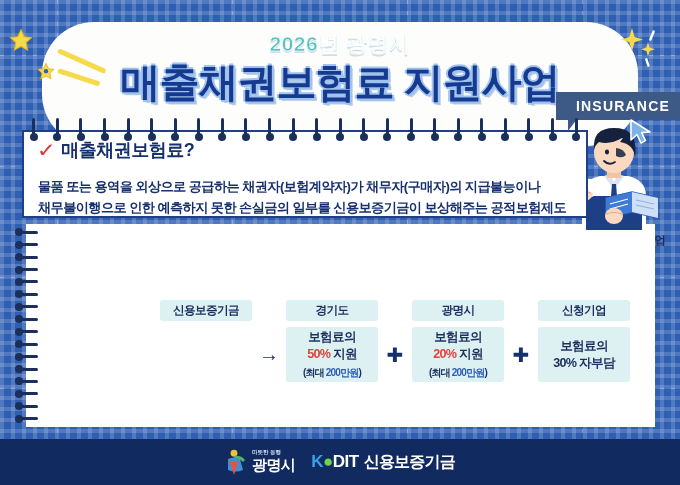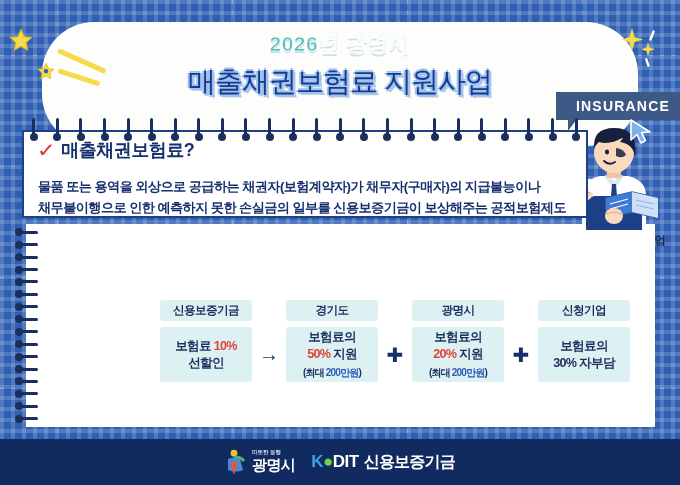--- a/index.html
+++ b/index.html
@@ -59,23 +59,23 @@
     font-weight: 900;
     letter-spacing: 0.5px;
     color: #57c3bd;
     -webkit-text-stroke: 0.6px #ffffff;
     text-shadow: 0 1.5px 0 rgba(40,110,170,0.22);
   }
   .title-main {
     position: absolute;
     left: 0; right: 0; top: 30px;
     text-align: center;
-    font-size: 28px;
+    font-size: 40px;
     line-height: 60px;
-    font-weight: 400;
+    font-weight: 700;
     letter-spacing: -1px;
     color: #153a8f;
     -webkit-text-stroke: 1.5px #ffffff;
     paint-order: stroke fill;
     text-shadow:
        2px 0 0 #9fc3ee, -2px 0 0 #9fc3ee,
        0 2px 0 #9fc3ee, 0 -2px 0 #9fc3ee,
        2px 2px 0 #9fc3ee, 3px 3px 0 rgba(30,70,150,.25);
   }
 
@@ -492,24 +492,20 @@
   </div>
 
   <div class="row" style="left:48px; top:299px;">
     <div class="pill">지원내용</div>
   </div>
 
   <div class="flow">
 
     <div class="flow-col">
       <div class="flow-head">신용보증기금</div>
-      <div class="flow-box">
-        <div><span>보험료 </span><span class="red">10%</span></div>
-        <div>선할인</div>
-      </div>
     </div>
 
     <div class="connector">→</div>
 
     <div class="flow-col">
       <div class="flow-head">경기도</div>
       <div class="flow-box">
         <div>보험료의</div>
         <div><span class="red">50%</span><span> 지원</span></div>
         <div class="cap"><span>(최대 </span><span class="blue">200만원</span><span>)</span></div>

